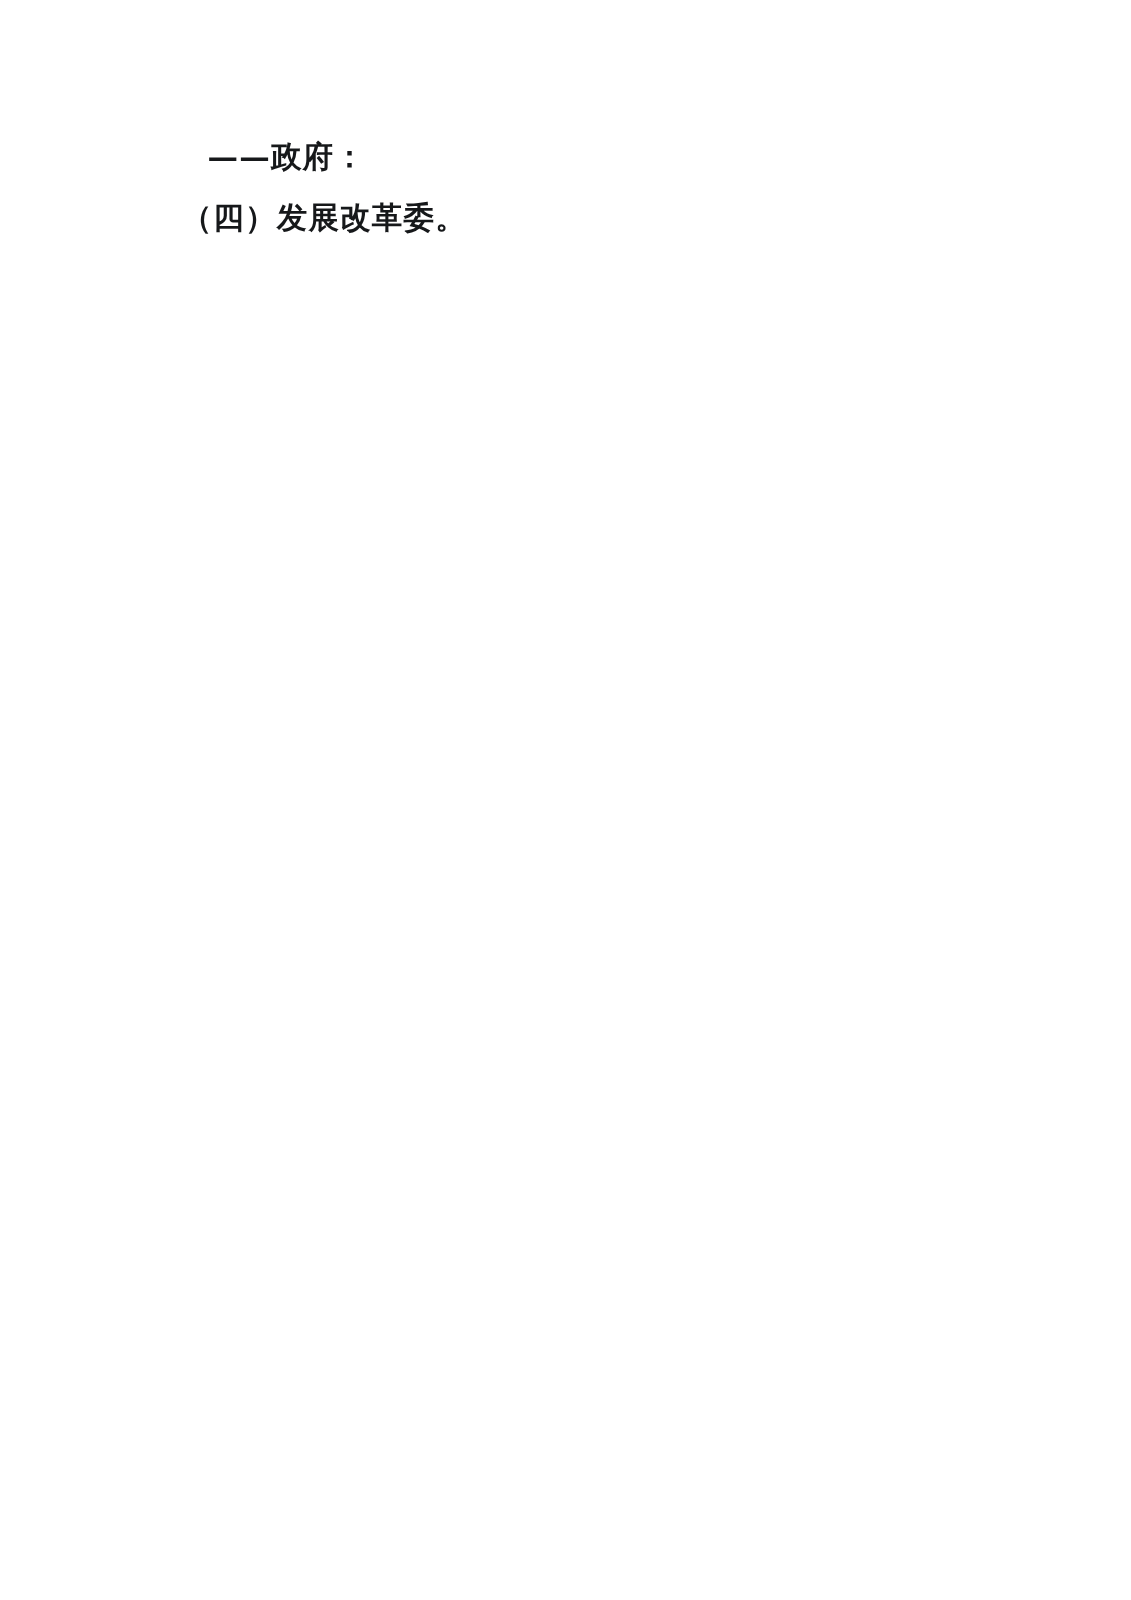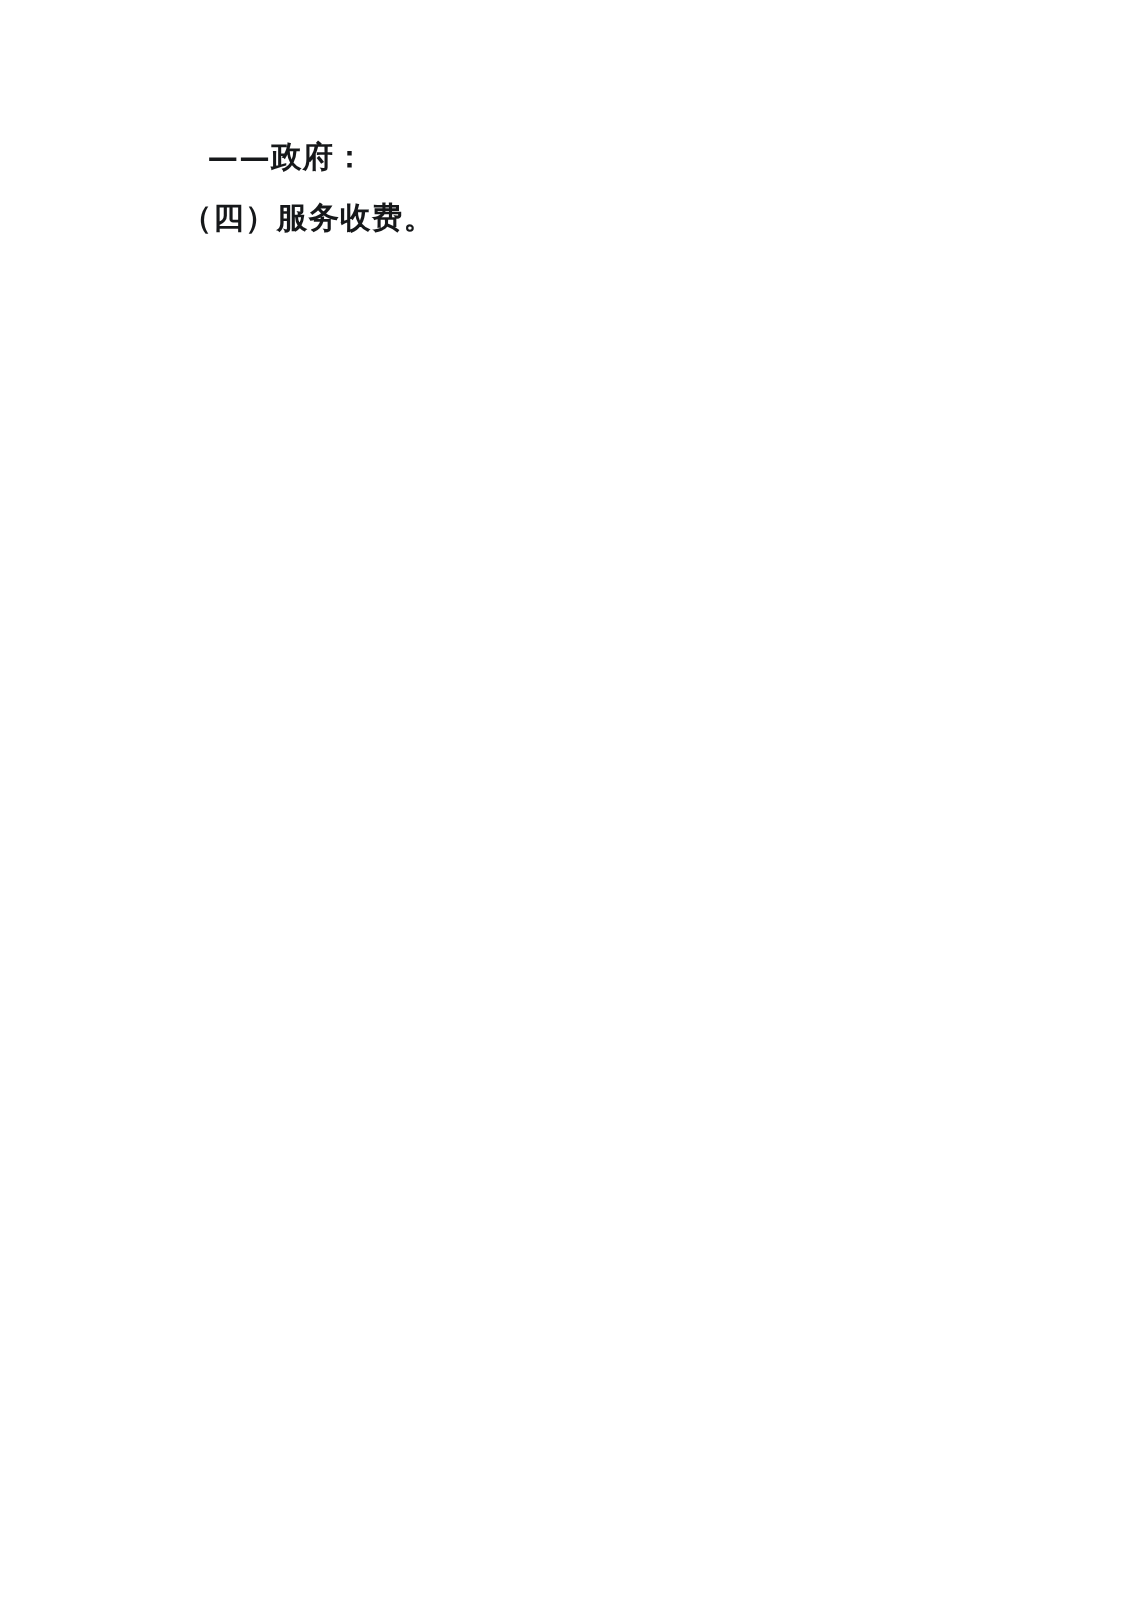--- a/index.html
+++ b/index.html
@@ -61,19 +61,19 @@
 
 <div class="page">
 
   <div class="body-area">
 
     <p class="heading indent">——政府：</p>
 
 
 
 
-    <p class="sub-heading">（四）服务收费。</p>
+    <p class="sub-heading">（四）发展改革委。</p>
 
   </div>
 
   <div class="page-number">37</div>
 
 </div>
 
 </body></html>

